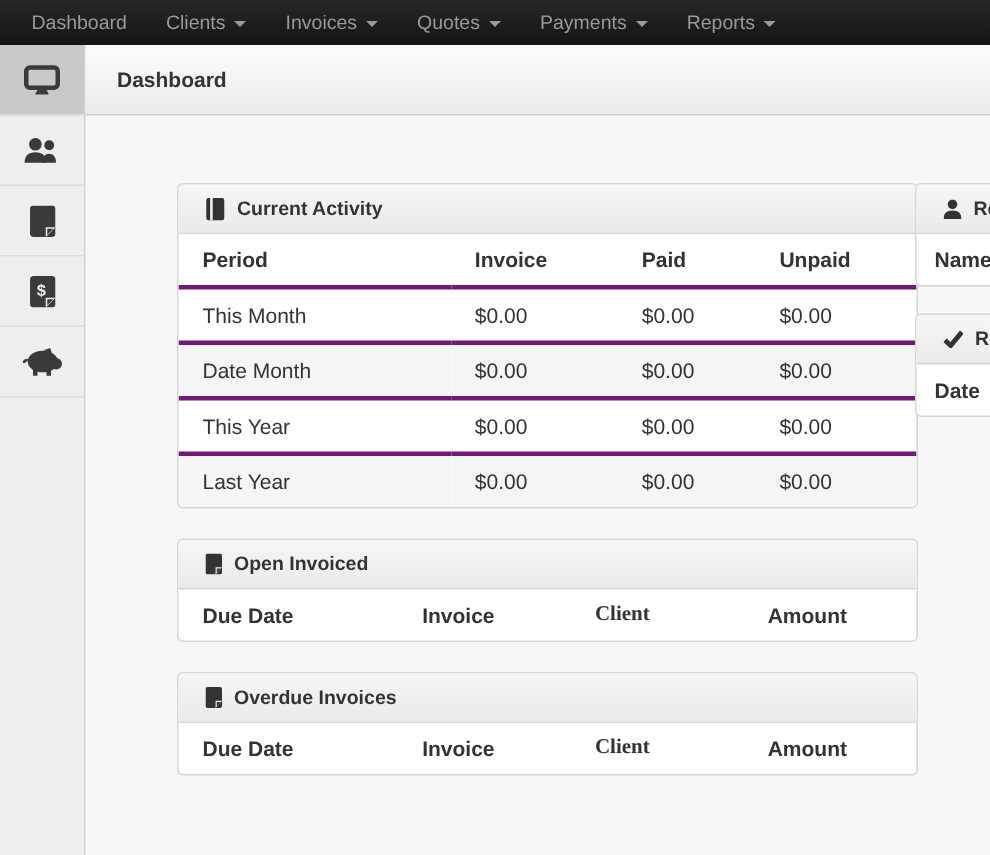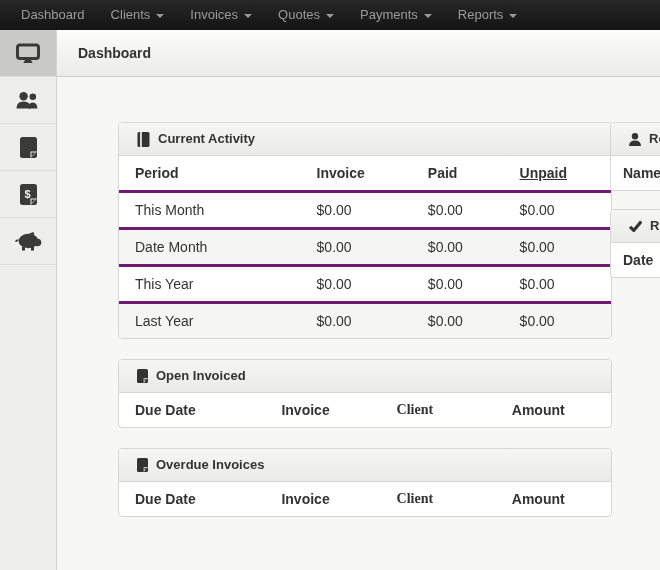--- a/index.html
+++ b/index.html
@@ -33,21 +33,21 @@
     padding:8px 18px;font-weight:bold;font-size:13px;color:#333;
     display:flex;align-items:center;gap:8px;line-height:16px;}
   .panel-header svg{flex:none;}
   .panel table{width:100%;border-collapse:collapse;font-size:14px;table-layout:fixed;}
   .panel th,.panel td{padding:9px 16px;text-align:left;color:#333;overflow:hidden;white-space:nowrap;}
   .panel th{font-weight:bold;}
   .panel tbody td{border-top:3px solid #701a75;}
   .panel tbody tr:nth-child(even){background:#f5f5f3;}
   .num{text-align:right;}
   
-  .t-activity .c0{width:40%;} .t-activity .c1{width:22%;} .t-activity .c2{width:17%;} .t-activity .c3{width:21%;text-decoration:underline;}
+  .t-activity .c0{width:40%;} .t-activity .c1{width:22%;} .t-activity .c2{width:17%;} .t-activity .c3{width:21%;}
   .t-inv .c0{width:31%;} .t-inv .c1{width:23%;} .t-inv .c2{width:23%;font-family:Liberation Serif, serif;} .t-inv .c3{width:23%;}
   .col-right .panel th{padding:9px 12px;}
   .icon{display:inline-flex;align-items:center;justify-content:center;}
 </style>
 </head>
 <body>
 
 <nav class="navbar">
   <ul>
     <li>

